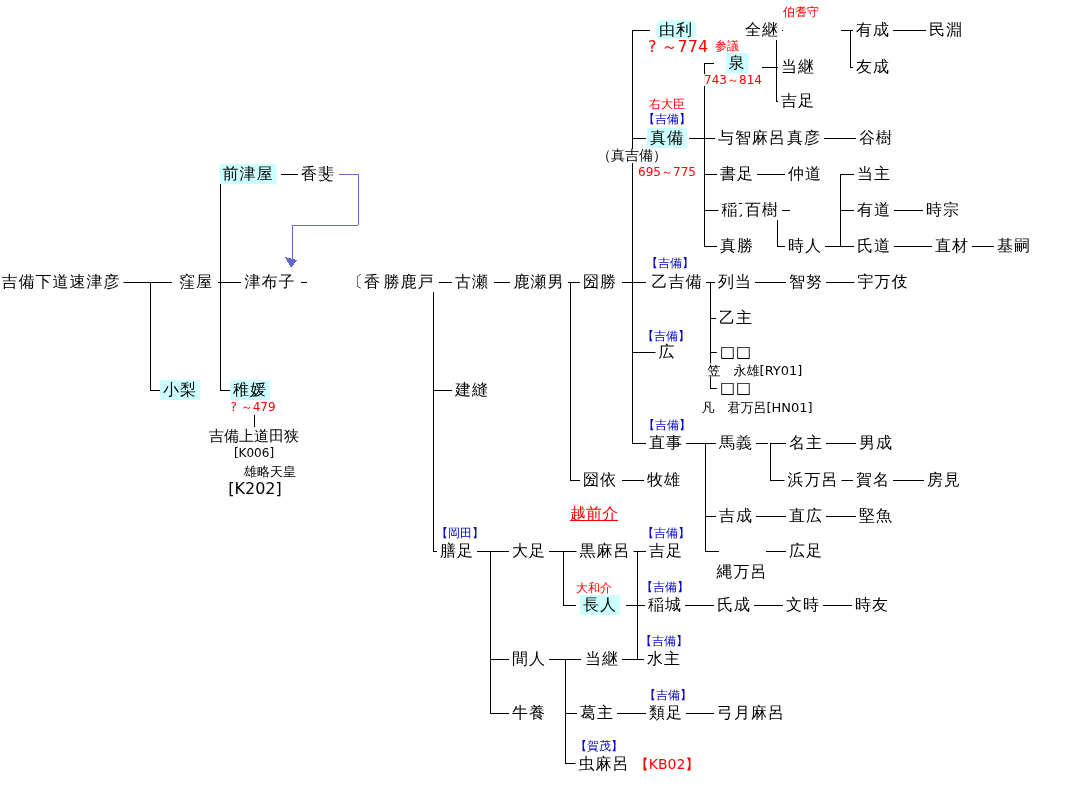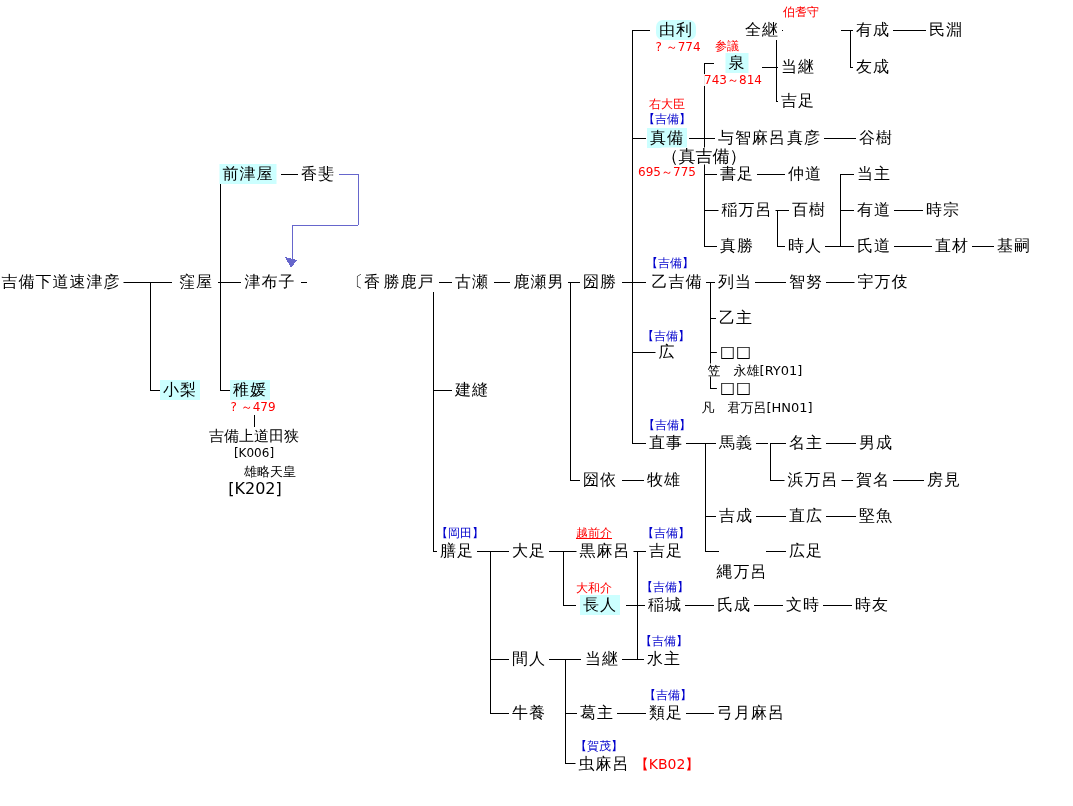--- a/index.html
+++ b/index.html
@@ -168,21 +168,21 @@
       <div class="node" style="left: 798px; top: 67px;">当継</div>
       <div class="node" style="left: 873px; top: 67px;">友成</div>
       <div class="node" style="left: 798px; top: 101px;">吉足</div>
       <div class="node hl" style="left: 667px; top: 138px;">真備</div>
       <div class="node" style="left: 752px; top: 138px;">与智麻呂</div>
       <div class="node" style="left: 804px; top: 138px;">真彦</div>
       <div class="node" style="left: 876px; top: 138px;">谷樹</div>
       <div class="node" style="left: 737px; top: 174px;">書足</div>
       <div class="node" style="left: 805px; top: 174px;">仲道</div>
       <div class="node" style="left: 747px; top: 210px;">稲万呂</div>
-      <div class="node" style="left: 809px; top: 210px;">百樹</div>
+      <div class="node" style="left: 762px; top: 210px;">百樹</div>
       <div class="node" style="left: 737px; top: 246px;">真勝</div>
       <div class="node" style="left: 805px; top: 246px;">時人</div>
       <div class="node" style="left: 874px; top: 174px;">当主</div>
       <div class="node" style="left: 874px; top: 210px;">有道</div>
       <div class="node" style="left: 943px; top: 210px;">時宗</div>
       <div class="node" style="left: 874px; top: 246px;">氏道</div>
       <div class="node" style="left: 952px; top: 246px;">直材</div>
       <div class="node" style="left: 1014px; top: 246px;">基嗣</div>
       <div class="node" style="left: 677px; top: 282px;">乙吉備</div>
       <div class="node" style="left: 735px; top: 282px;">列当</div>
@@ -214,40 +214,40 @@
       <div class="node" style="left: 803px; top: 605px;">文時</div>
       <div class="node" style="left: 872px; top: 605px;">時友</div>
       <div class="node" style="left: 529px; top: 659px;">間人</div>
       <div class="node" style="left: 602px; top: 659px;">当継</div>
       <div class="node" style="left: 664px; top: 659px;">水主</div>
       <div class="node" style="left: 529px; top: 713px;">牛養</div>
       <div class="node" style="left: 597px; top: 713px;">葛主</div>
       <div class="node" style="left: 666px; top: 713px;">類足</div>
       <div class="node" style="left: 751px; top: 713px;">弓月麻呂</div>
       <div class="node" style="left: 604px; top: 764px;">虫麻呂</div>
-      <div class="ann red" style="left: 678px; top: 47px; font-size: 12px;">? ～774</div>
+      <div class="ann red" style="left: 678px; top: 47px; font-size: 16px;">? ～774</div>
       <div class="ann red" style="left: 801px; top: 12px; font-size: 12px;">伯耆守</div>
       <div class="ann red" style="left: 727px; top: 46px; font-size: 12px;">参議</div>
       <div class="ann red" style="left: 733px; top: 80px; font-size: 12px;">743～814</div>
       <div class="ann red" style="left: 667px; top: 104px; font-size: 12px;">右大臣</div>
       <div class="ann blue" style="left: 667px; top: 119px; font-size: 12px;">【吉備】</div>
-      <div class="ann black" style="left: 704px; top: 156px; font-size: 17px;">（真吉備）</div>
+      <div class="ann black" style="left: 632px; top: 156px; font-size: 14px; font-family: Liberation Mono, monospace;">（真吉備）</div>
       <div class="ann red" style="left: 667px; top: 172px; font-size: 12px;">695～775</div>
       <div class="ann blue" style="left: 670px; top: 263px; font-size: 12px;">【吉備】</div>
       <div class="ann blue" style="left: 666px; top: 336px; font-size: 12px;">【吉備】</div>
       <div class="ann black" style="left: 755px; top: 370px; font-size: 13px;">笠　永雄[RY01]</div>
       <div class="ann black" style="left: 757px; top: 407px; font-size: 13px;">凡　君万呂[HN01]</div>
       <div class="ann blue" style="left: 667px; top: 425px; font-size: 12px;">【吉備】</div>
       <div class="ann red" style="left: 253px; top: 407px; font-size: 12px;">? ～479</div>
       <div class="ann black" style="left: 254px; top: 436px; font-size: 15px;">吉備上道田狭</div>
       <div class="ann black" style="left: 254px; top: 453px; font-size: 12px;">[K006]</div>
       <div class="ann black" style="left: 270px; top: 471px; font-size: 13px;">雄略天皇</div>
       <div class="ann black" style="left: 255px; top: 489px; font-size: 16px;">[K202]</div>
       <div class="ann blue" style="left: 460px; top: 533px; font-size: 12px;">【岡田】</div>
-      <div class="ann red" style="left: 594px; top: 533px; font-size: 12px; text-decoration: underline;">越前介</div>
+      <div class="ann red" style="left: 594px; top: 514px; font-size: 16px; text-decoration: underline;">越前介</div>
       <div class="ann blue" style="left: 666px; top: 533px; font-size: 12px;">【吉備】</div>
       <div class="ann red" style="left: 594px; top: 588px; font-size: 12px;">大和介</div>
       <div class="ann blue" style="left: 665px; top: 587px; font-size: 12px;">【吉備】</div>
       <div class="ann blue" style="left: 664px; top: 641px; font-size: 12px;">【吉備】</div>
       <div class="ann blue" style="left: 668px; top: 695px; font-size: 12px;">【吉備】</div>
       <div class="ann blue" style="left: 599px; top: 746px; font-size: 12px;">【賀茂】</div>
       <div class="ann red" style="left: 667px; top: 764px; font-size: 14px;">【KB02】</div>
     </div>
 </div>
 

